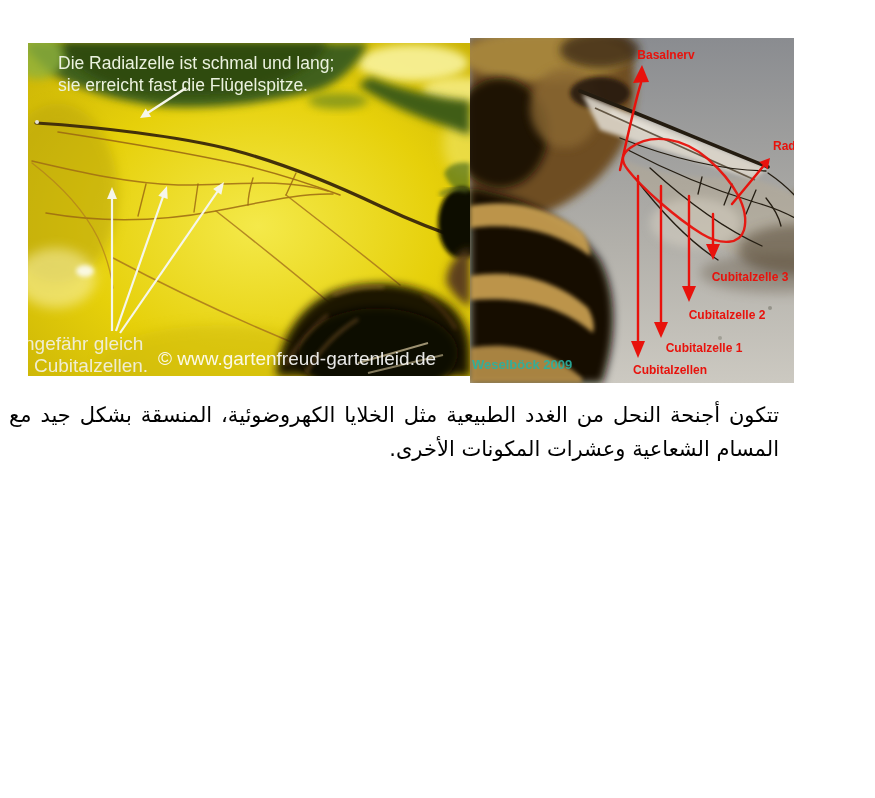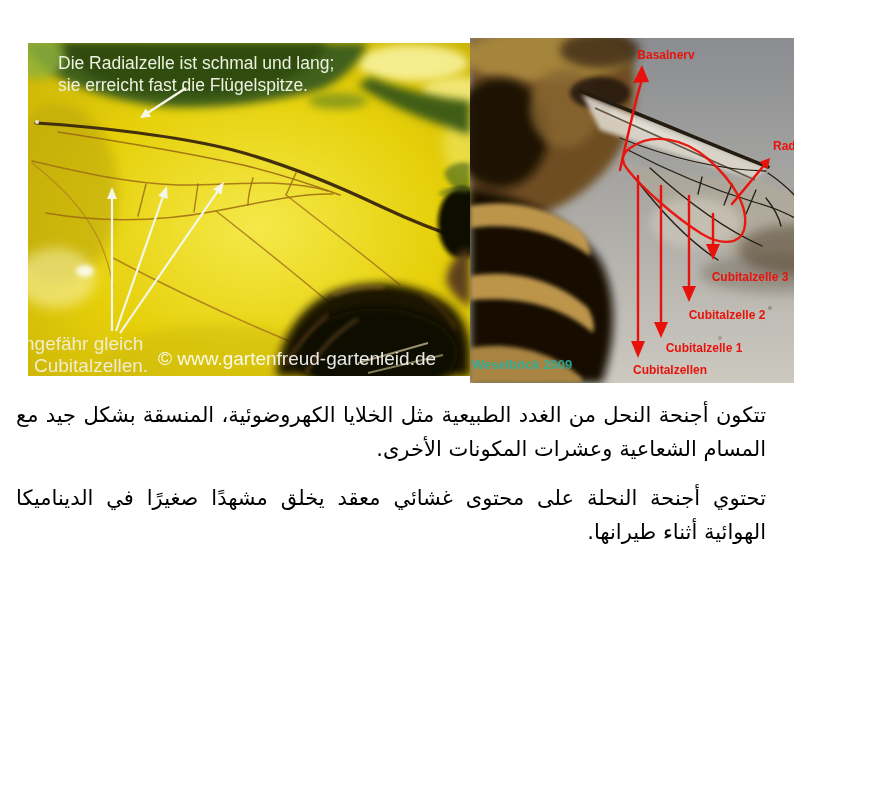--- a/index.html
+++ b/index.html
@@ -1,21 +1,21 @@
 <!DOCTYPE html>
 <html><head>
 <meta charset="utf-8">
 <style>
   html,body{margin:0;padding:0;background:#fff;}
   .page{position:relative;width:794px;height:798px;background:#fff;overflow:hidden;
         font-family:"Liberation Sans",sans-serif;margin-top:38px;}
   .fig{position:absolute;display:block;}
   #fig-left{left:28px;top:5px;}
   #fig-right{left:470px;top:0;}
-  .article{position:absolute;top:360px;left:0;right:12px;padding:0 16px;direction:rtl;}
+  .article{position:absolute;top:360px;left:0;right:6px;padding:0 9px;direction:rtl;}
   .article p{margin:0 0 15px;font:21px/34px "DejaVu Sans",sans-serif;color:#000;
              text-align:justify;}
   .article p:last-child{margin-bottom:0;}
   .de-caption{font-family:"Liberation Sans",sans-serif;font-size:17.5px;fill:#ebf2df;}
   .de-small{font-family:"Liberation Sans",sans-serif;font-size:19px;fill:#f0edd2;}
   .wm-left{font-family:"Liberation Sans",sans-serif;font-size:19px;fill:#ffffff;opacity:.9;}
   .red-label{font-family:"Liberation Sans",sans-serif;font-size:12px;font-weight:bold;fill:#e8120c;}
   .wm-teal{font-family:"Liberation Sans",sans-serif;font-size:13px;font-weight:bold;fill:#28b2a2;opacity:.9;}
 </style>
 </head>
@@ -193,16 +193,15 @@
     <text class="red-label" x="303" y="112">Radialzelle</text>
     <text class="red-label" text-anchor="middle" x="280" y="243">Cubitalzelle 3</text>
     <text class="red-label" text-anchor="middle" x="257" y="281">Cubitalzelle 2</text>
     <text class="red-label" text-anchor="middle" x="234" y="314">Cubitalzelle 1</text>
     <text class="red-label" text-anchor="middle" x="200" y="336">Cubitalzellen</text>
     <text class="wm-teal" x="2" y="331">Weselböck 2009</text>
   </svg>
 
   <div class="article" dir="rtl">
     <p>تتكون أجنحة النحل من الغدد الطبيعية مثل الخلايا الكهروضوئية، المنسقة بشكل جيد مع المسام الشعاعية وعشرات المكونات الأخرى.</p>
-    <p>تحتوي أجنحة النحلة على محتوى غشائي معقد يخلق مشهدًا صغيرًا في الديناميكا الهوائية أثناء طيرانها.</p>
   </div>
 
 </div>
 
 </body></html>

